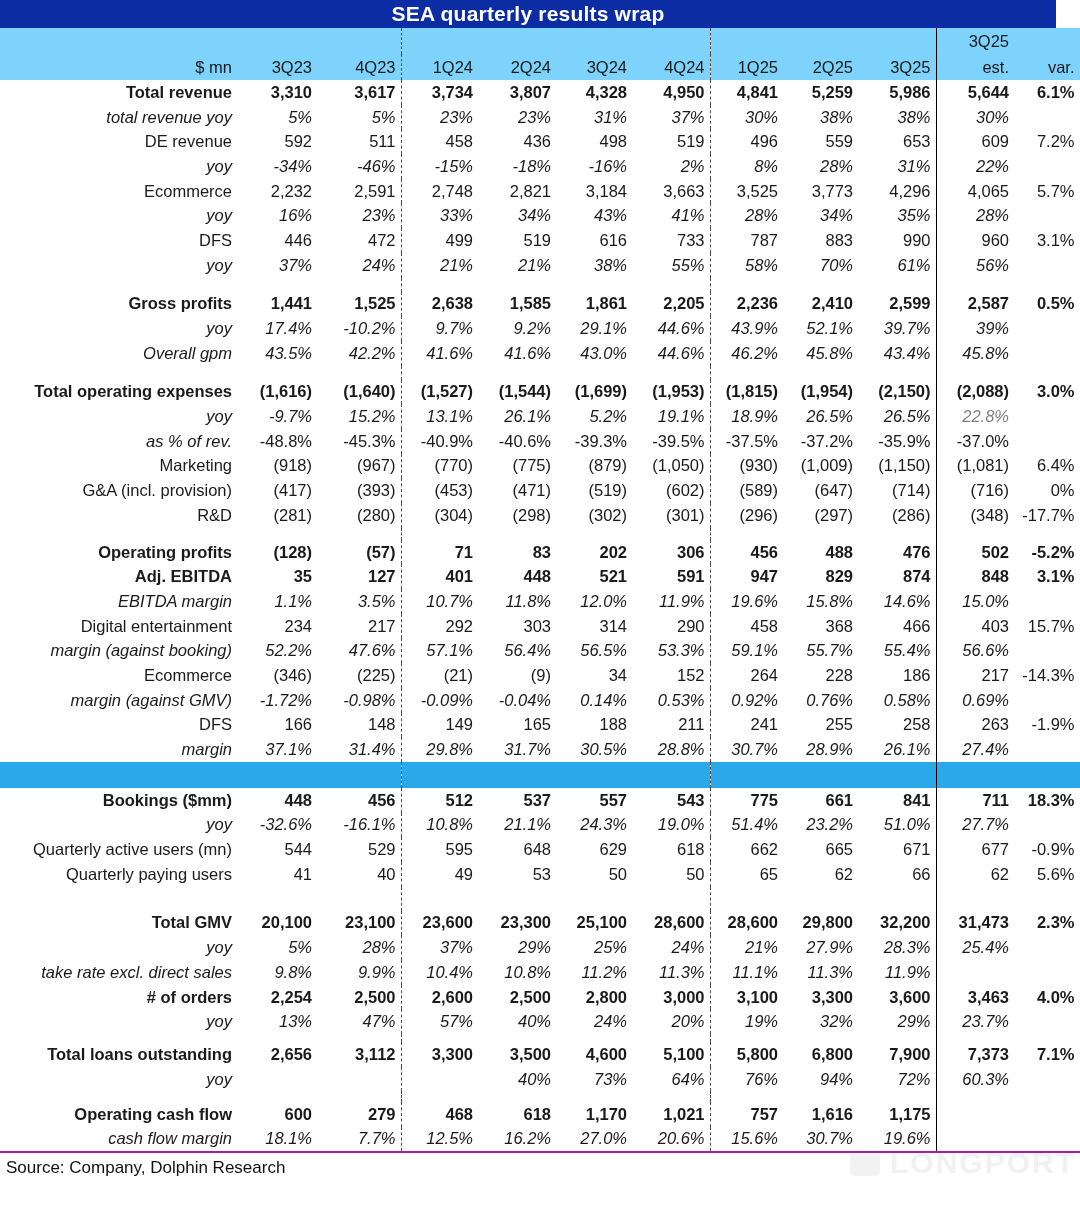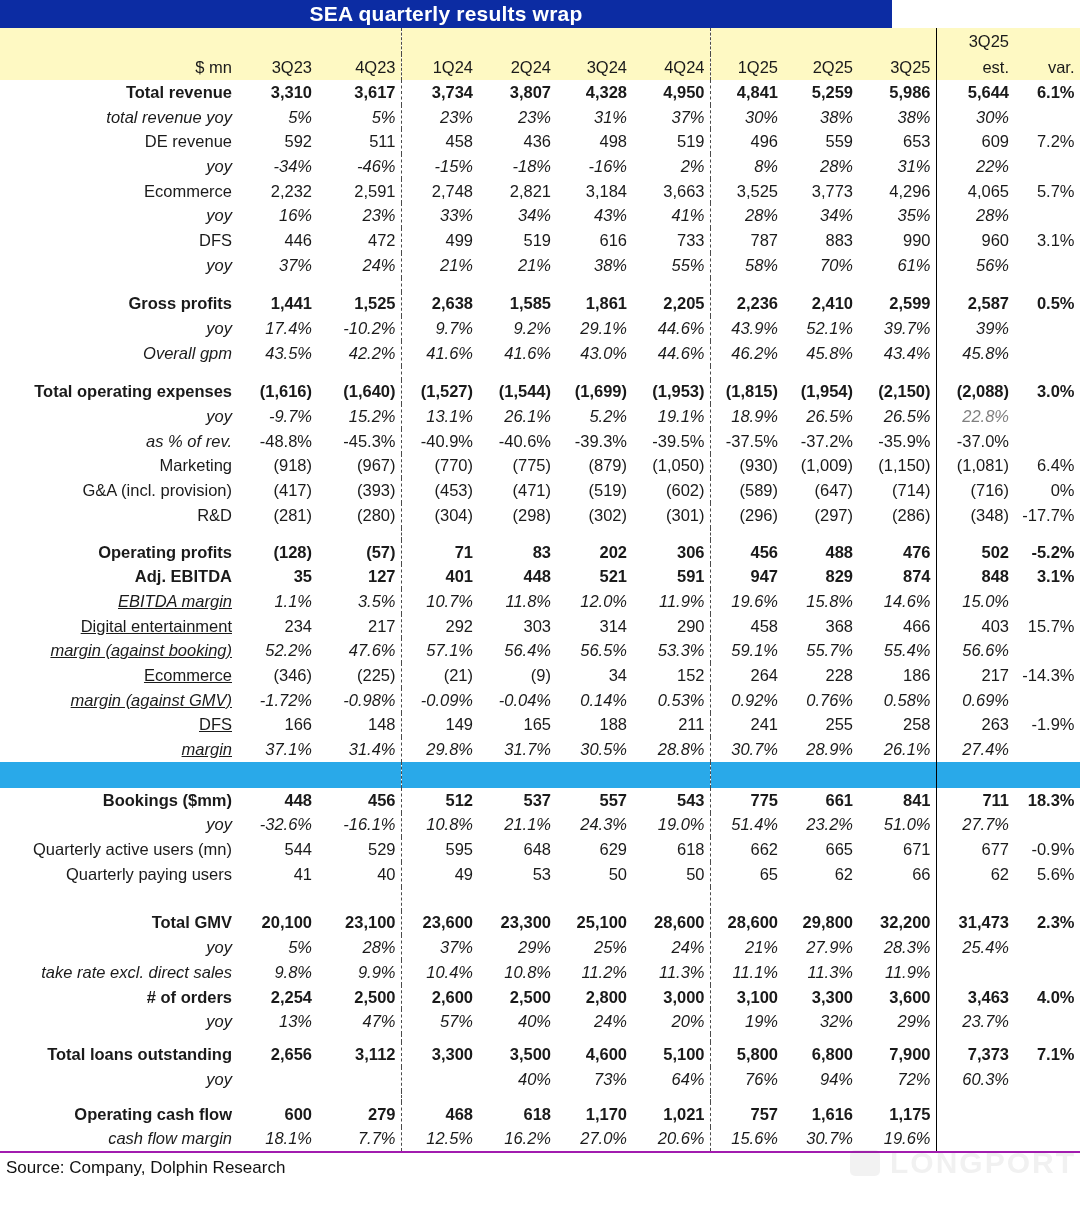--- a/index.html
+++ b/index.html
@@ -3,45 +3,45 @@
 <meta charset="utf-8">
 <style>
   * { box-sizing: border-box; }
   html,body { margin:0; padding:0; background:#ffffff; }
   body {
     width:1080px; height:1208px;
     font-family:"Liberation Sans", sans-serif;
     position:relative; overflow:hidden;
   }
   .title-bar {
-    width:892px; height:28px;
+    width:1056px; height:28px;
     background:#0C2CA3; color:#ffffff;
     font-size:21px; font-weight:bold;
     text-align:center; line-height:28px;
     letter-spacing:0.2px;
   }
   table.results {
     width:1080px; border-collapse:collapse; table-layout:fixed;
   }
   table.results td {
     padding:0 5px 0 0; margin:0;
     white-space:nowrap; overflow:hidden;
     text-align:right; vertical-align:middle;
     font-size:16.5px; color:#1a1a1a;
   }
   thead td {
-    background:#fef9c3; color:#16365C;
+    background:#7dd3fc; color:#16365C;
     font-size:17px; vertical-align:bottom;
     padding-bottom:2px;
   }
   thead tr.hrow-top { height:26px; }
   thead tr.hrow-main { height:26px; }
   tbody tr { height:24.7px; }
   td.lbl { text-align:left; padding-left:6px; padding-right:0; }
-  td.lbl.indent { padding-left:18px;text-decoration:underline; }
+  td.lbl.indent { padding-left:18px; }
   td.est { padding-right:9px; }
   td.q3q25 { padding-right:7px; }
   td.var { padding-right:2px; }
   
   .bold { font-weight:bold; color:#000000; }
   .plain { font-weight:normal; color:#1a1a1a; }
   .italic { font-style:italic; color:#7F7F7F; font-weight:normal; }
   .dkitalic { font-style:italic; color:#2b2b2b; font-weight:normal; }
   .muted { font-style:italic; color:#7F7F7F !important; font-weight:normal; }
   

